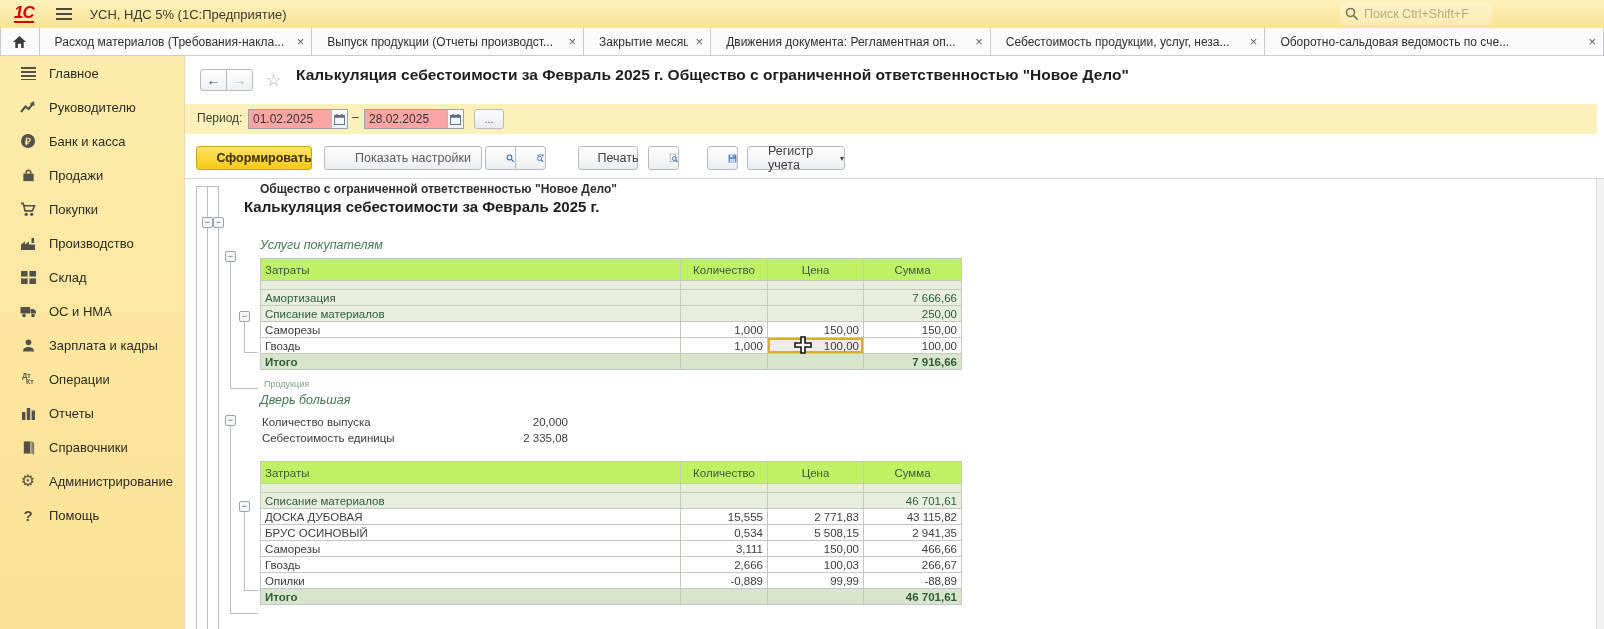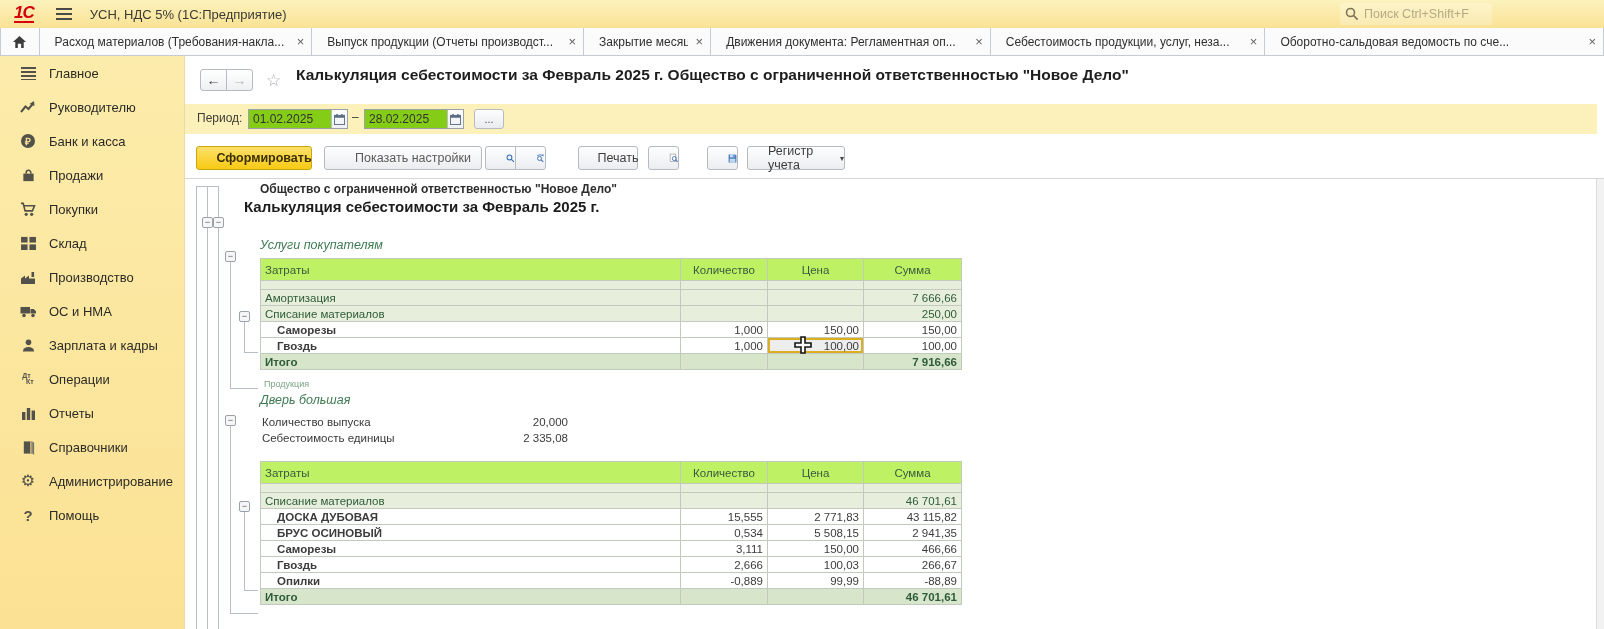--- a/index.html
+++ b/index.html
@@ -44,21 +44,21 @@
   .navbtns{left:200px;top:69px;display:flex;}
   .navbtn{width:27px;height:22px;box-sizing:border-box;border:1px solid #b6bac1;background:linear-gradient(#fff,#eef0f2);
     display:flex;align-items:center;justify-content:center;font-size:14px;}
   .navbtn.b1{border-radius:3px 0 0 3px;color:#3e3e3e;}
   .navbtn.b2{border-radius:0 3px 3px 0;color:#b3b3b3;margin-left:-1px;}
   .star{left:266px;top:70px;font-size:17px;color:#a9adb3;}
   .pagetitle{left:296px;top:66px;font-size:15.5px;font-weight:bold;color:#1e1e1e;white-space:nowrap;}
 
   .periodbar{left:185px;top:104px;width:1412px;height:30px;background:#fdf1bb;}
   .plabel{left:197px;top:111px;font-size:12px;color:#3c3c34;}
-  .dinput{box-sizing:border-box;height:20px;background:#84cc16;border:1px solid #9aa1a9;
+  .dinput{box-sizing:border-box;height:20px;background:#fca5a5;border:1px solid #9aa1a9;
     display:flex;align-items:stretch;}
   .dinput input{border:none;outline:none;width:74px;font-size:12px;color:#333;
     padding:0 4px;font-family:"Liberation Sans",sans-serif;background:transparent;}
   .calbtn{width:18px;border-left:1px solid #b7bbc2;background:linear-gradient(#fdfdfd,#eef0f2);
     display:flex;align-items:center;justify-content:center;}
   .dash{left:352px;top:110px;font-size:12px;color:#3c3c34;}
   .morebtn{left:474px;top:109px;width:30px;height:20px;box-sizing:border-box;border:1px solid #b6bac1;
     background:linear-gradient(#fdfdfd,#e9ebee);border-radius:3px;font-size:11px;color:#555;
     display:flex;align-items:center;justify-content:center;}
 
@@ -83,21 +83,21 @@
   .statlbl{font-size:11.5px;color:#3a3a3a;}
   .statval{font-size:11.5px;color:#3a3a3a;text-align:right;width:110px;}
 
   table.rep{border-collapse:collapse;table-layout:fixed;font-size:11.5px;}
   .rep td{border:1px solid #c2cabe;padding:0 4px;height:15px;white-space:nowrap;overflow:hidden;box-sizing:content-box;}
   .rep tr.hdr td{background:#bef264;color:#39593f;height:21px;text-align:center;}
   .rep tr.hdr td.c0{text-align:left;}
   .rep tr.thin td{background:#e7efdc;height:8px;}
   .rep tr.grp td{background:#e7efdc;color:#2e5c38;}
   .rep tr.det td{background:#fff;color:#3c3c3c;}
-  .rep tr.det td.c0{padding-left:16px;font-weight:bold;}
+  .rep tr.det td.c0{padding-left:4px;}
   .rep tr.tot td{background:#d7e5cb;color:#2e5c38;font-weight:bold;}
   .num{text-align:right;}
   td.sel{background:#ededed !important;box-shadow:inset 0 0 0 2px #dcaf22;}
 
   
   .tl{background:#b9bec4;}
   .minus{width:11px;height:11px;box-sizing:border-box;border:1px solid #9ba1a8;background:#f5f6f7;
     color:#5a5a5a;font-size:9px;line-height:8px;text-align:center;border-radius:2px;}
 </style>
 </head>
@@ -196,37 +196,37 @@
       <svg width="16" height="15" viewBox="0 0 17 15">
           <path d="M1 1 H3.4 L5.4 9 H13.2 L15.4 3.5 H4" fill="none" stroke="#53524a" stroke-width="1.7"></path>
           <circle cx="6.6" cy="12.6" r="1.7" fill="#53524a"></circle>
           <circle cx="12.4" cy="12.6" r="1.7" fill="#53524a"></circle>
         </svg>
     </span>
       <span class="tx">Покупки</span>
   </div>
   <div class="sitem">
     <span class="ic">
+      <svg width="16" height="15" viewBox="0 0 16 15">
+          <path d="M1 14 V8.5 L5 5.5 V8.5 L9 5.5 V8.5 H15 V14 Z" fill="#53524a"></path>
+          <rect x="11.5" y="2" width="2.6" height="5" fill="#53524a"></rect>
+        </svg>
+    </span>
+      <span class="tx">Производство</span>
+  </div>
+  <div class="sitem">
+    <span class="ic">
       <svg width="15" height="14" viewBox="0 0 16 15">
           <rect x="0" y="1" width="7" height="6" fill="#53524a"></rect>
           <rect x="9" y="1" width="7" height="6" fill="#53524a"></rect>
           <rect x="0" y="9" width="7" height="6" fill="#53524a"></rect>
           <rect x="9" y="9" width="7" height="6" fill="#53524a"></rect>
         </svg>
     </span>
       <span class="tx">Склад</span>
-  </div>
-  <div class="sitem">
-    <span class="ic">
-      <svg width="16" height="15" viewBox="0 0 16 15">
-          <path d="M1 14 V8.5 L5 5.5 V8.5 L9 5.5 V8.5 H15 V14 Z" fill="#53524a"></path>
-          <rect x="11.5" y="2" width="2.6" height="5" fill="#53524a"></rect>
-        </svg>
-    </span>
-      <span class="tx">Производство</span>
   </div>
   <div class="sitem">
     <span class="ic">
       <svg width="17" height="14" viewBox="0 0 17 14">
           <rect x="0.5" y="3" width="9.5" height="6.5" fill="#53524a"></rect>
           <path d="M10.5 5 H13.6 L16 7.3 V9.5 H10.5 Z" fill="#53524a"></path>
           <circle cx="4" cy="11.5" r="1.8" fill="#53524a"></circle>
           <circle cx="13" cy="11.5" r="1.8" fill="#53524a"></circle>
         </svg>
     </span>

